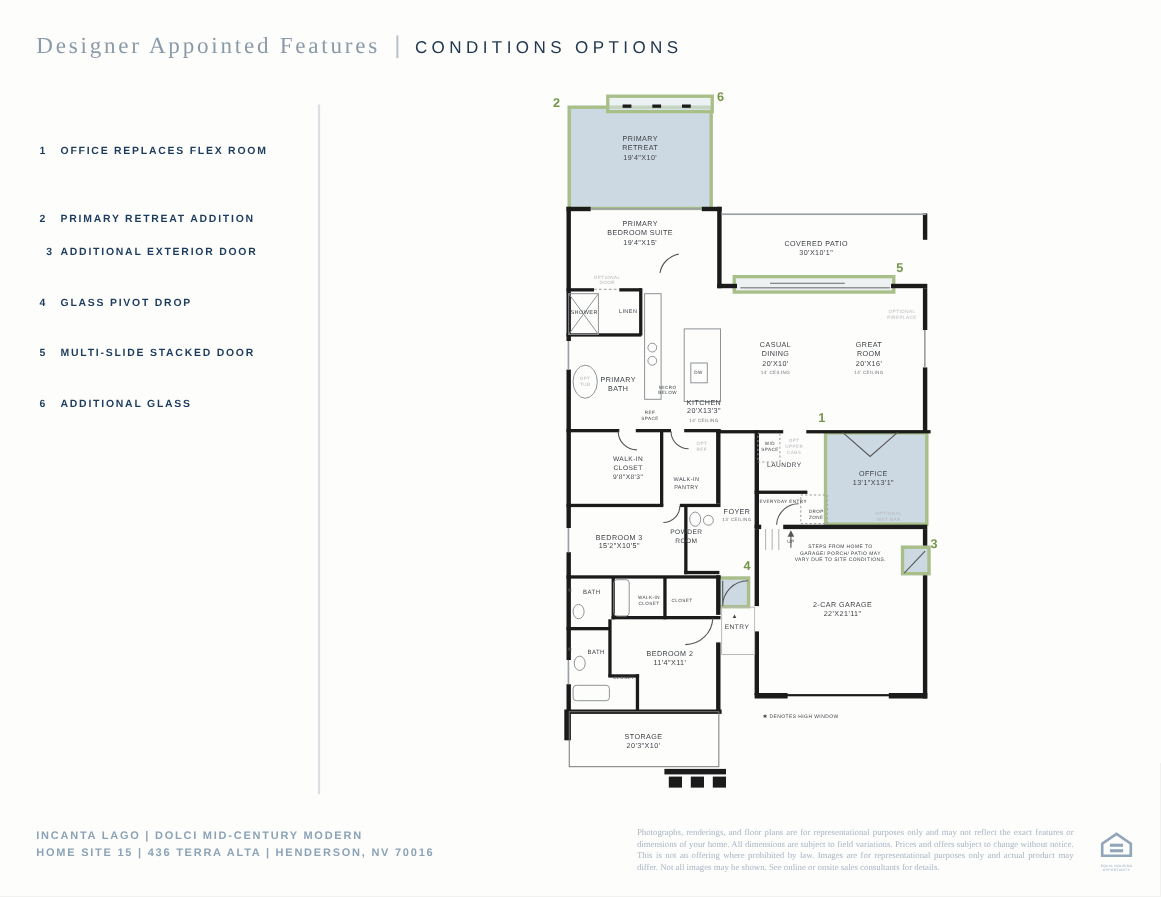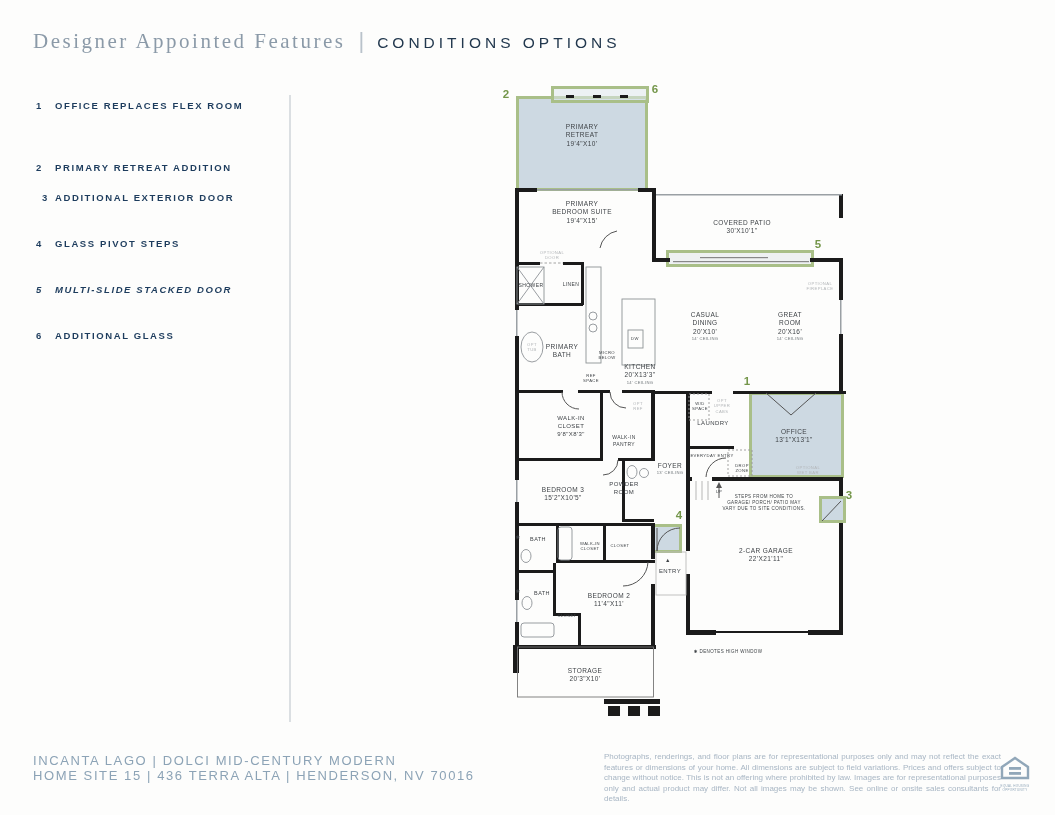--- a/index.html
+++ b/index.html
@@ -9,59 +9,59 @@
   .header{position:absolute;left:33px;top:28px;}
   .title-row{display:flex;align-items:baseline;gap:13px;}
   .serif-title{font-family:"Liberation Serif","DejaVu Serif",serif;font-size:21px;font-weight:400;
                color:#8b9aa8;letter-spacing:2.5px;}
   .title-pipe{font-size:22px;color:#b9c2ca;font-weight:300;}
   .sub-title{font-size:15.5px;color:#22384e;letter-spacing:4px;font-weight:500;}
   .description{margin-top:7px;font-size:10px;color:#7f94a6;letter-spacing:0.2px;}
   
   .options{position:absolute;left:36px;top:0;}
   .opt{position:absolute;white-space:nowrap;font-size:9.5px;font-weight:700;color:#1d3c5d;
-       letter-spacing:1.6px;}
+       letter-spacing:1.6px;margin-top:32px;}
   .opt .num{display:inline-block;width:19px;}
   .vdivider{position:absolute;left:289px;top:95px;width:2px;height:627px;background:#dbdfe2;}
   
   .floorplan{position:absolute;inset:0;pointer-events:none;}
   .floorplan svg{position:absolute;left:0;top:0;}
   .hl{position:absolute;box-sizing:border-box;border:3.5px solid #a9bf88;}
   .lbl{position:absolute;transform:translate(-50%,-50%);text-align:center;color:#3f4347;
        letter-spacing:0.4px;line-height:1.3;white-space:nowrap;font-weight:500;}
   .lbl.muted{color:#b4b7ba;}
   .lbl .sublbl{font-size:4.2px;letter-spacing:0.3px;color:#6f7579;}
   .marker{position:absolute;transform:translate(-50%,-50%);color:#74964a;font-size:11.5px;font-weight:700;}
   
-  .footer-left{position:absolute;left:33px;top:753px;font-size:13px;font-weight:400;
+  .footer-left{position:absolute;left:33px;top:753px;font-size:10px;font-weight:700;
                color:#8ca3b6;letter-spacing:1.6px;line-height:15px;white-space:nowrap;}
-  .disclaimer{position:absolute;left:604px;top:752px;width:397px;font-size:8px;color:#a8b6c4;
-              line-height:10.5px;text-align:justify;}
+  .disclaimer{position:absolute;left:579px;top:752px;width:397px;font-size:8px;color:#a8b6c4;
+              line-height:10.5px;text-align:justify;font-family:Liberation Serif, serif;}
   .eho{position:absolute;left:999px;top:756px;width:32px;text-align:center;}
   .eho-caption{font-size:3px;color:#91a7b9;letter-spacing:0.3px;line-height:3.5px;margin-top:1px;}
 </style>
 </head>
 <body>
 
 <div class="page">
 
   <div class="header">
     <div class="title-row">
       <span class="serif-title">Designer Appointed Features</span>
       <span class="title-pipe">|</span>
       <span class="sub-title">CONDITIONS OPTIONS</span>
     </div>
   </div>
 
   <div class="options">
       <div class="opt" style="top: 100px;"><span class="num">1</span><span>OFFICE REPLACES FLEX ROOM</span></div>
       <div class="opt" style="top: 162px;"><span class="num">2</span><span>PRIMARY RETREAT ADDITION</span></div>
       <div class="opt" style="top: 192px; text-align: center;"><span class="num">3</span><span>ADDITIONAL EXTERIOR DOOR</span></div>
-      <div class="opt" style="top: 238px;"><span class="num">4</span><span>GLASS PIVOT STEPS</span></div>
-      <div class="opt" style="top: 284px; font-style: italic;"><span class="num">5</span><span>MULTI-SLIDE STACKED DOOR</span></div>
+      <div class="opt" style="top: 238px;"><span class="num">4</span><span>GLASS PIVOT DROP</span></div>
+      <div class="opt" style="top: 284px;"><span class="num">5</span><span>MULTI-SLIDE STACKED DOOR</span></div>
       <div class="opt" style="top: 330px;"><span class="num">6</span><span>ADDITIONAL GLASS</span></div>
     </div>
 
   <div class="vdivider"></div>
 
   <div class="floorplan">
     <div>
         <div class="hl" style="left: 516px; top: 96px; width: 132px; height: 95px; background: rgb(205, 217, 226); border-color: rgb(169, 191, 136);"></div>
         <div class="hl" style="left: 551px; top: 86px; width: 98px; height: 17px; background: rgba(223, 231, 237, 0.55); border-color: rgb(169, 191, 136);"></div>
         <div class="hl" style="left: 666px; top: 250px; width: 148px; height: 17px; background: rgb(238, 241, 242); border-color: rgb(169, 191, 136);"></div>

